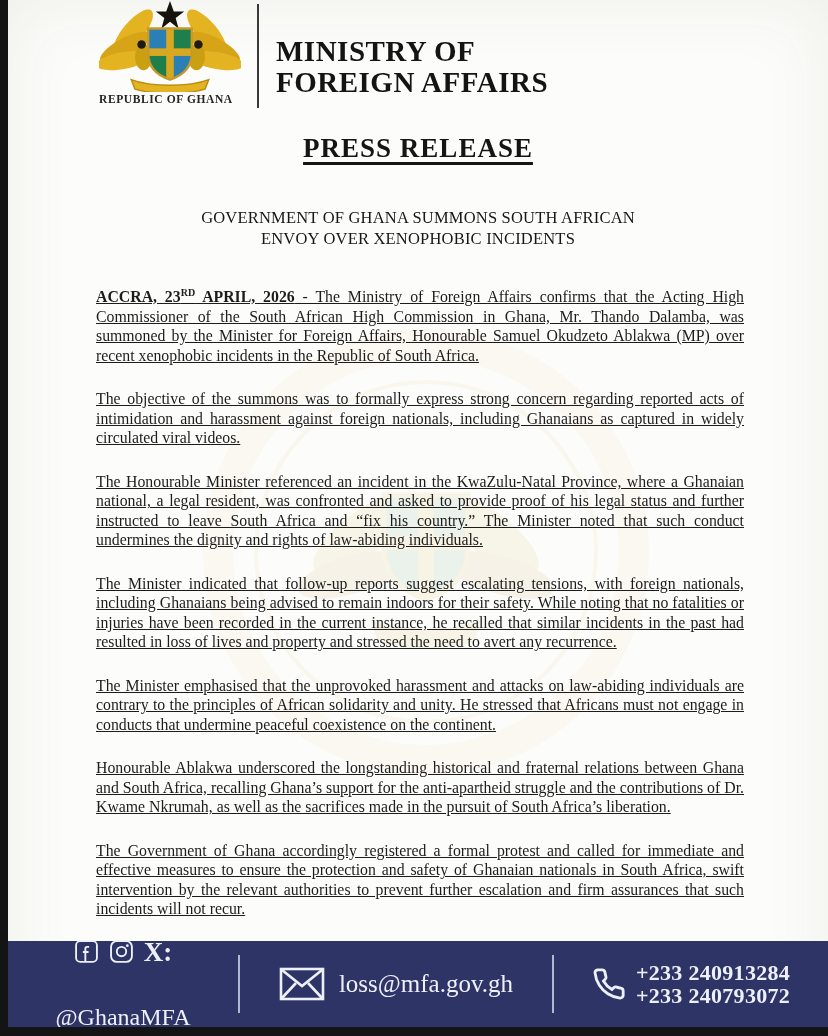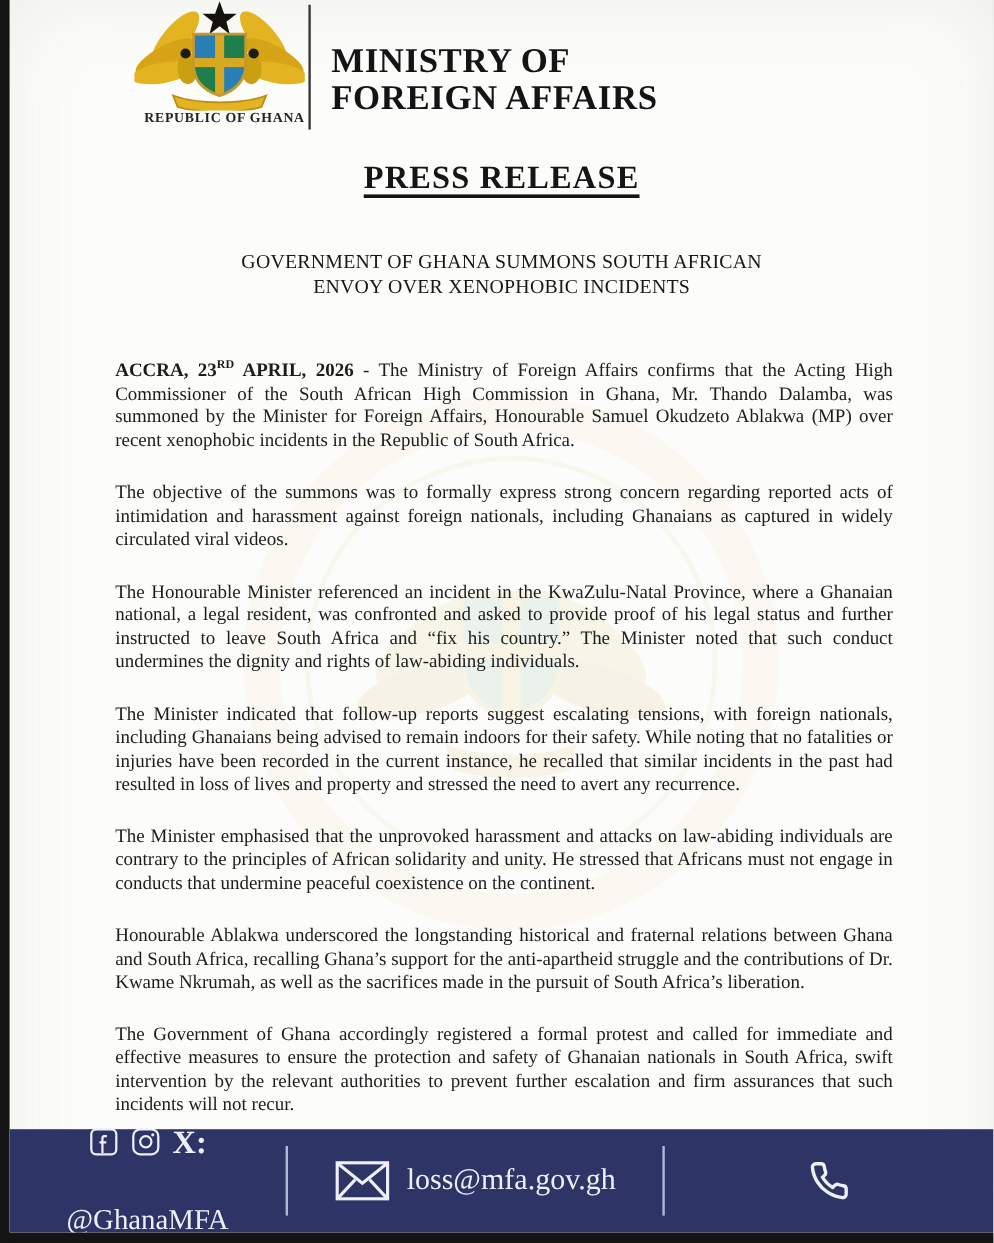--- a/index.html
+++ b/index.html
@@ -10,33 +10,33 @@
     background:#fcfcfa;
     border-left:8px solid #141414;
     border-bottom:9px solid #141414;
     overflow:hidden;
     font-family:"Liberation Serif", serif;
     color:#1c1c1c;
     box-shadow:inset 0 0 70px rgba(60,50,20,.07);
   }
   
   .header{position:absolute;top:0;left:0;width:100%;height:120px;}
-  .crest{position:absolute;left:104px;top:0px;width:142px;text-align:right;}
+  .crest{position:absolute;left:91px;top:0px;width:142px;text-align:left;}
   .crest-caption{font-size:11.5px;font-weight:bold;letter-spacing:.6px;color:#26251f;margin-top:1px;}
   .header-divider{position:absolute;left:249px;top:4px;width:2px;height:104px;background:#3a3a3a;}
   .ministry{position:absolute;left:268px;top:36px;font-weight:bold;font-size:29px;line-height:31px;letter-spacing:.5px;color:#141414;}
   
   .title{position:absolute;top:133px;left:0;width:100%;text-align:center;
     font-size:27px;font-weight:bold;letter-spacing:1px;
     text-decoration:underline;text-decoration-thickness:3px;text-underline-offset:5px;color:#151515;}
   .subject{position:absolute;top:207px;left:0;width:100%;text-align:center;
     font-size:16.5px;font-weight:normal;line-height:21px;color:#171717;letter-spacing:.2px;}
   
   .body-copy{position:absolute;top:283px;left:88px;width:648px;}
-  .body-copy p{margin:12px 0 24px 0;font-size:15.8px;line-height:19.5px;text-align:justify;}
+  .body-copy p{margin:0 0 24px 0;font-size:15.8px;line-height:19.5px;text-align:justify;text-decoration:underline;}
   .body-copy sup{font-size:10px;font-weight:bold;}
   .b{font-weight:bold;}
   
   .watermark{position:absolute;left:158px;top:320px;opacity:.13;pointer-events:none;}
   
   .footer{
     position:absolute;bottom:0;left:0;width:100%;height:86px;
     background:#2e3466;color:#eef0f8;
     display:flex;align-items:center;
   }
@@ -155,16 +155,20 @@
       </svg>
       <span class="f-email">loss@mfa.gov.gh</span>
     </div>
 
     <div class="f-divider"></div>
 
     <div class="f-sect f-phone">
       <svg class="icon-svg" width="34" height="34" viewBox="0 0 24 24" fill="none" stroke="#eef0f8" stroke-width="2">
         <path d="M22 16.92v3a2 2 0 0 1-2.18 2 19.79 19.79 0 0 1-8.63-3.07 19.5 19.5 0 0 1-6-6 19.79 19.79 0 0 1-3.07-8.67A2 2 0 0 1 4.11 2h3a2 2 0 0 1 2 1.72 12.84 12.84 0 0 0 .7 2.81 2 2 0 0 1-.45 2.11L8.09 9.91a16 16 0 0 0 6 6l1.27-1.27a2 2 0 0 1 2.11-.45 12.84 12.84 0 0 0 2.81.7A2 2 0 0 1 22 16.92z"></path>
       </svg>
+      <div class="f-numbers">
+        <div>+233 240913284</div>
+        <div>+233 240793072</div>
+      </div>
     </div>
   </div>
 
 </div>
 
 </body></html>

